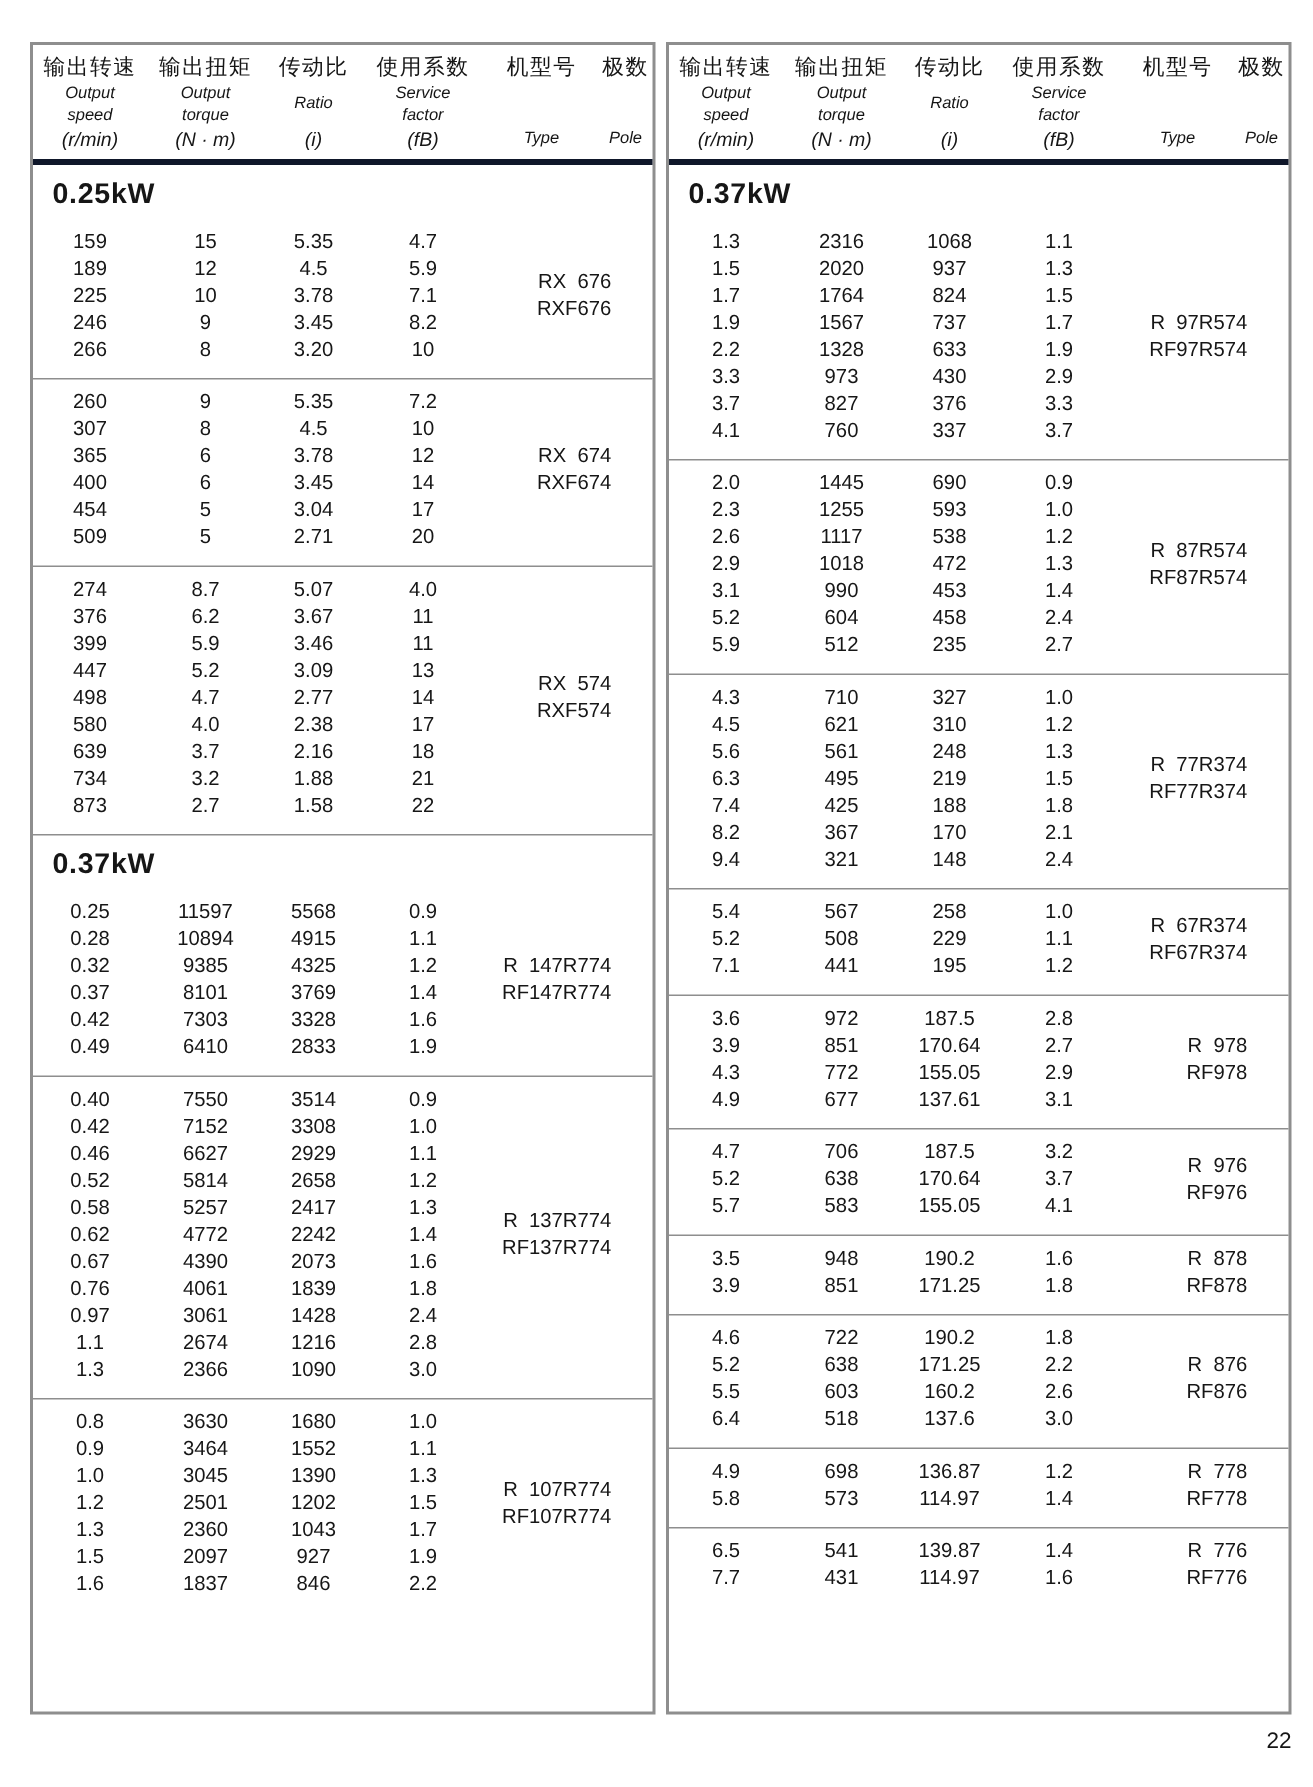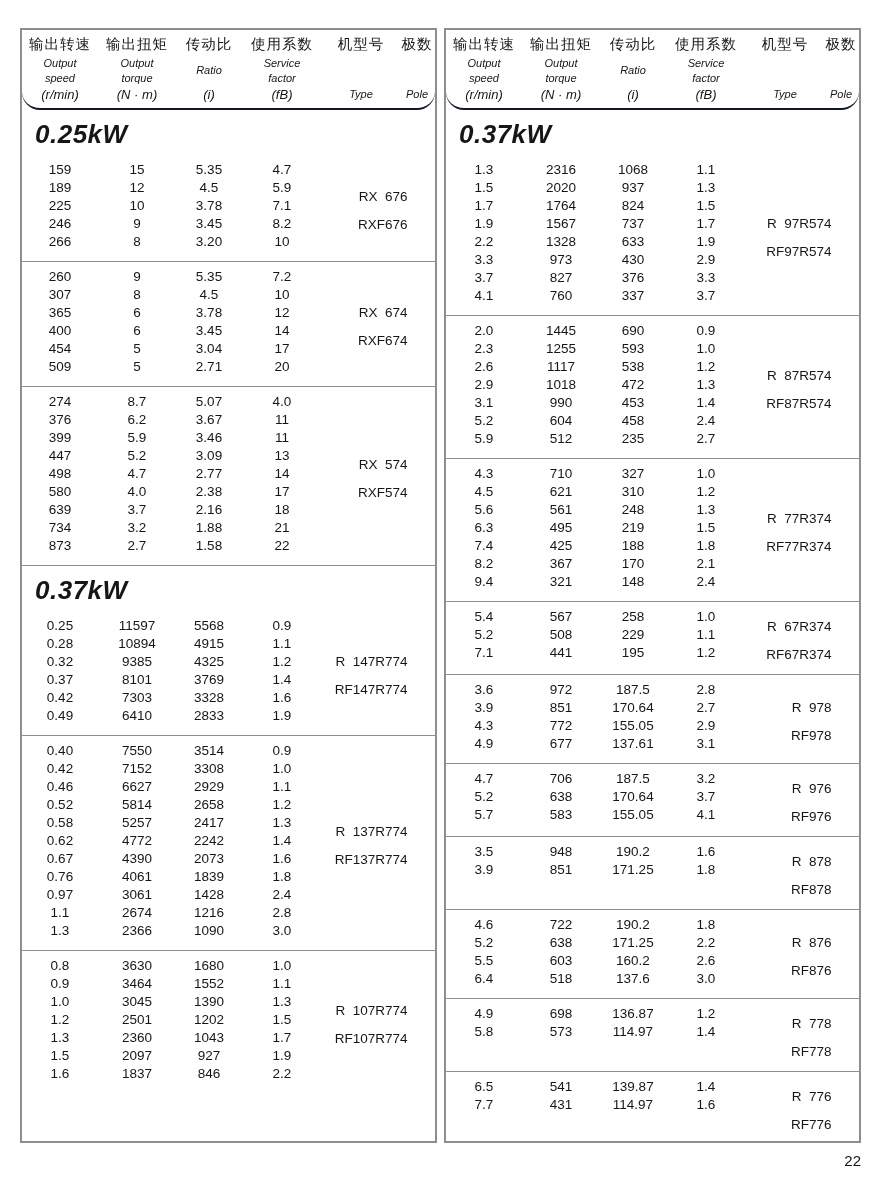--- a/index.html
+++ b/index.html
@@ -15,47 +15,45 @@
   .spec-table{
     width:417px;height:1115px;
     border:2px solid #8e8e8e;
     box-sizing:border-box;
     background:#fff;
   }
   .thead{
     display:flex;
     height:80px;box-sizing:border-box;
     padding:5px 0 6px 0;
-    border-bottom:2px solid #0f172a;
-    border-radius:18px;
+    border-bottom:4px solid #0f172a;
   }
   .hcell{
     display:flex;flex-direction:column;justify-content:space-between;
     align-items:center;text-align:center;
   }
   .hzh{font-size:14.5px;letter-spacing:1px;white-space:nowrap;}
   .hen{font-size:11px;line-height:15px;white-space:nowrap;font-style:italic;}
   .hunit{font-size:13px;white-space:nowrap;font-style:italic;}
   .tbody{}
   .ptitle{
-    font-size:26px;font-weight:bold;
+    font-size:19px;font-weight:bold;
     padding:9px 0 5px 13px;
     letter-spacing:0.5px;
-    font-style:italic;
   }
   .block{display:flex;padding:6px 0 10px 0;}
   .sep{border-top:1px solid #8e8e8e;}
   .nrow{display:flex;height:18px;line-height:18px;font-size:13.5px;}
   .cell{text-align:center;}
   .c0{width:76px;}
   .c1{width:78px;}
   .c2{width:66px;}
   .c3{width:80px;}
   .typewrap{display:flex;flex-direction:column;justify-content:center;}
-  .trow{display:flex;height:18px;line-height:18px;font-size:13.5px;margin-top:10px;}
+  .trow{display:flex;height:18px;line-height:18px;font-size:13.5px;}
   .ttype{width:78px;text-align:right;white-space:pre;}
   .tpole{width:34px;text-align:left;}
   .page-num{
     position:absolute;top:1152px;right:14px;
     font-size:15px;color:#161616;
   }
 </style>
 </head>
 <body>
 

